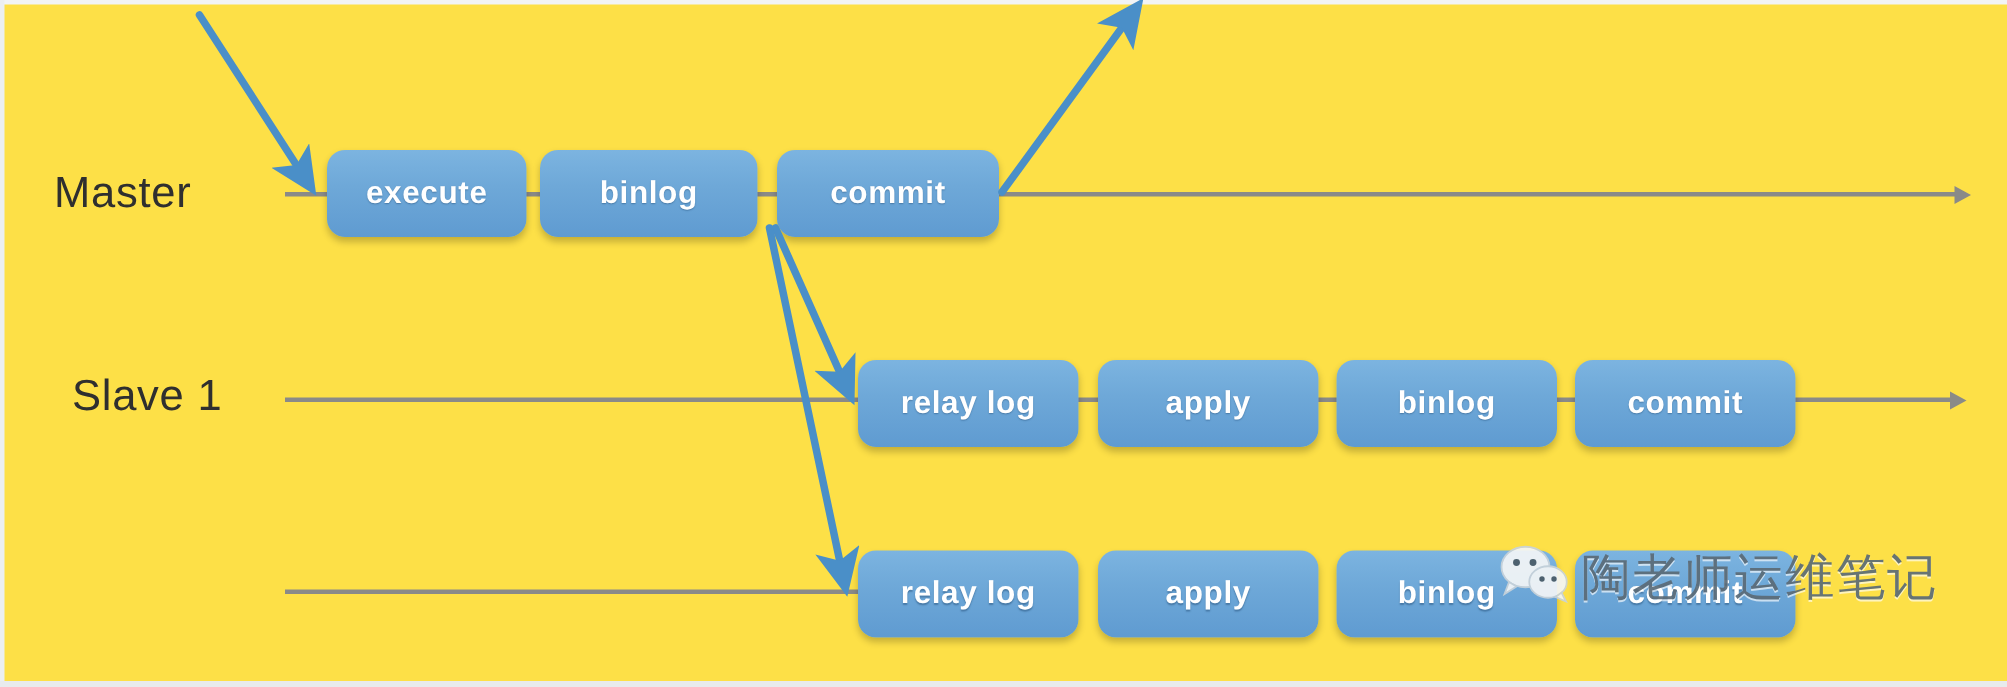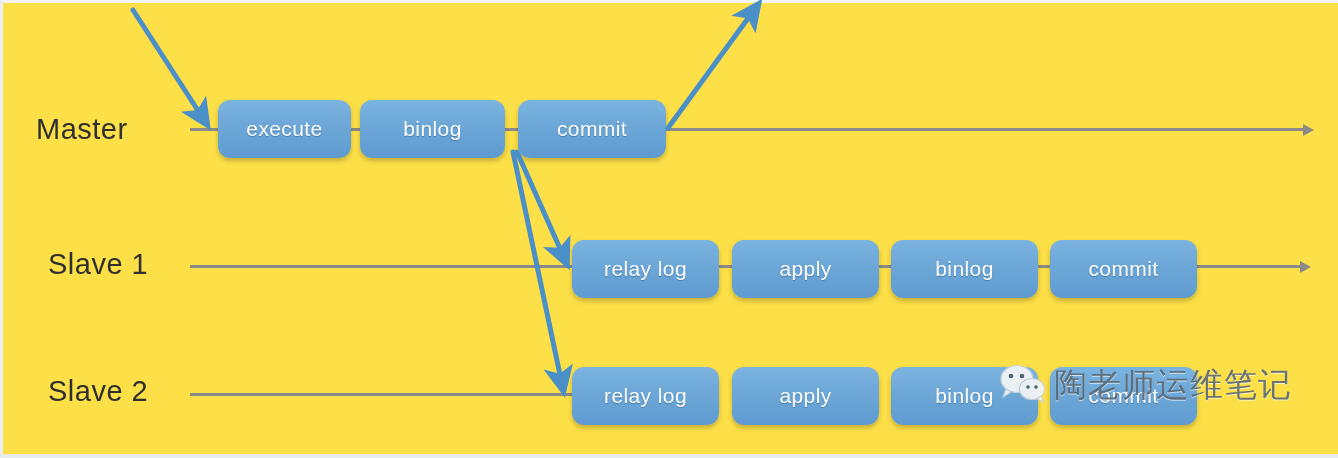--- a/index.html
+++ b/index.html
@@ -49,21 +49,21 @@
     border-radius: 12px;
     background: linear-gradient(180deg, #7cb4e0 0%, #6ea8d8 42%, #5f9bd1 100%);
     box-shadow: 0 3px 5px rgba(0,0,0,0.22);
     display: flex;
     align-items: center;
     justify-content: center;
   }
   .stage-label {
     color: #ffffff;
     font-size: 21px;
-    font-weight: normal;
+    font-weight: bold;
     letter-spacing: 0.4px;
     text-shadow: 0 1px 1px rgba(30,70,110,0.45);
     white-space: nowrap;
     font-family: "Liberation Sans", sans-serif;
   }
 
   #arrows {
     position: absolute;
     left: 0; top: 0;
     width: 1338px;
@@ -121,21 +121,20 @@
   <div class="stage-box" style="left: 732px; top: 240px; width: 147px; height: 58px;">
     <span class="stage-label">apply</span>
   </div>
   <div class="stage-box" style="left: 891px; top: 240px; width: 147px; height: 58px;">
     <span class="stage-label">binlog</span>
   </div>
   <div class="stage-box" style="left: 1050px; top: 240px; width: 147px; height: 58px;">
     <span class="stage-label">commit</span>
   </div>
 
-  <div class="row-label" style="left: 48px; top: 375px;">Slave 2</div>
   <div class="timeline" style="left: 190px; top: 393px; width: 385px;"></div>
 
   <div class="stage-box" style="left: 572px; top: 367px; width: 147px; height: 58px;">
     <span class="stage-label">relay log</span>
   </div>
   <div class="stage-box" style="left: 732px; top: 367px; width: 147px; height: 58px;">
     <span class="stage-label">apply</span>
   </div>
   <div class="stage-box" style="left: 891px; top: 367px; width: 147px; height: 58px;">
     <span class="stage-label">binlog</span>

